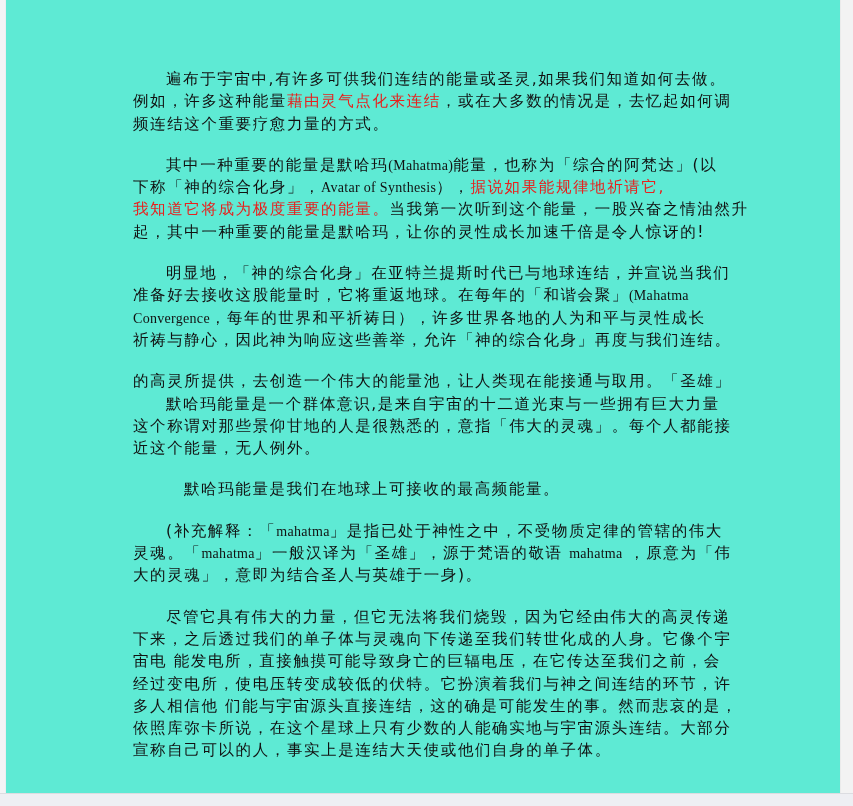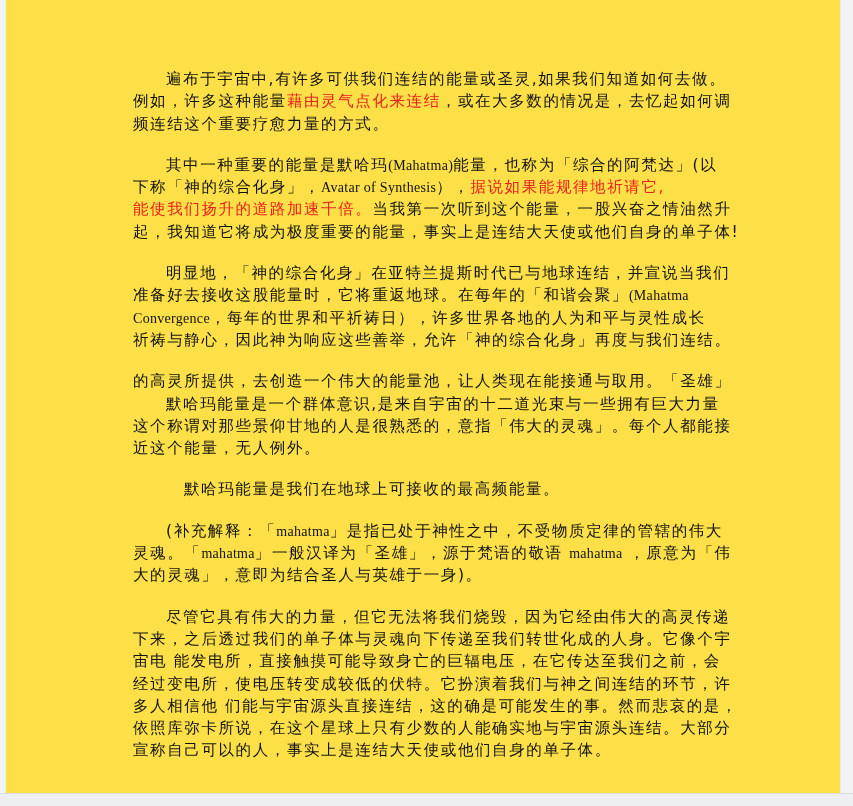--- a/index.html
+++ b/index.html
@@ -8,21 +8,21 @@
     background: #f4f5f7;
     font-family: "DejaVu Sans", "Liberation Sans", sans-serif;
     position: relative;
   }
   .left-gutter {
     position: absolute; left: 0; top: 0; width: 5px; height: 794px;
     background: #f3f4f6; border-right: 1px solid #eceef1;
   }
   .page {
     position: absolute; left: 6px; top: 0; width: 834px; height: 794px;
-    background: #fde047; overflow: hidden;
+    background: #5eead4; overflow: hidden;
   }
   .scrollbar {
     position: absolute; right: 0; top: 0; width: 12px; height: 794px;
     background: #f3f3f3; border-left: 1px solid #ebebeb;
   }
   .bottom-bar {
     position: absolute; left: 0; bottom: 0; width: 853px; height: 12px;
     background: #eeeff3; border-top: 1px solid #dcdde1;
   }
   .content {
@@ -44,22 +44,22 @@
 <div class="page">
   <div class="content" id="content">
       <div class="para">
         <span class="line indent"><span>遍布于宇宙中,有许多可供我们连结的能量或圣灵,如果我们知道如何去做。</span></span>
         <span class="line"><span>例如，许多这种能量</span><span class="red">藉由灵气点化来连结</span><span>，或在大多数的情况是，去忆起如何调</span></span>
         <span class="line"><span>频连结这个重要疗愈力量的方式。</span></span>
       </div>
       <div class="para">
         <span class="line indent"><span>其中一种重要的能量是默哈玛</span><span class="mono">(Mahatma)</span><span>能量，也称为「综合的阿梵达」(以</span></span>
         <span class="line"><span>下称「神的综合化身」，</span><span class="mono">Avatar of Synthesis</span><span>），</span><span class="red">据说如果能规律地祈请它,</span></span>
-        <span class="line"><span class="red">能使我们扬升的道路加速千倍。</span><span>当我第一次听到这个能量，一股兴奋之情油然升</span></span>
-        <span class="line"><span>起，我知道它将成为极度重要的能量，事实上是连结大天使或他们自身的单子体!</span></span>
+        <span class="line"><span class="red">我知道它将成为极度重要的能量。</span><span>当我第一次听到这个能量，一股兴奋之情油然升</span></span>
+        <span class="line"><span>起，其中一种重要的能量是默哈玛，让你的灵性成长加速千倍是令人惊讶的!</span></span>
       </div>
       <div class="para">
         <span class="line indent"><span>明显地，「神的综合化身」在亚特兰提斯时代已与地球连结，并宣说当我们</span></span>
         <span class="line"><span>准备好去接收这股能量时，它将重返地球。在每年的「和谐会聚」</span><span class="mono">(Mahatma</span></span>
         <span class="line"><span class="mono">Convergence</span><span>，每年的世界和平祈祷日），许多世界各地的人为和平与灵性成长</span></span>
         <span class="line"><span>祈祷与静心，因此神为响应这些善举，允许「神的综合化身」再度与我们连结。</span></span>
       </div>
       <div class="para">
         <span class="line"><span>的高灵所提供，去创造一个伟大的能量池，让人类现在能接通与取用。「圣雄」</span></span>
         <span class="line indent"><span>默哈玛能量是一个群体意识,是来自宇宙的十二道光束与一些拥有巨大力量</span></span>

